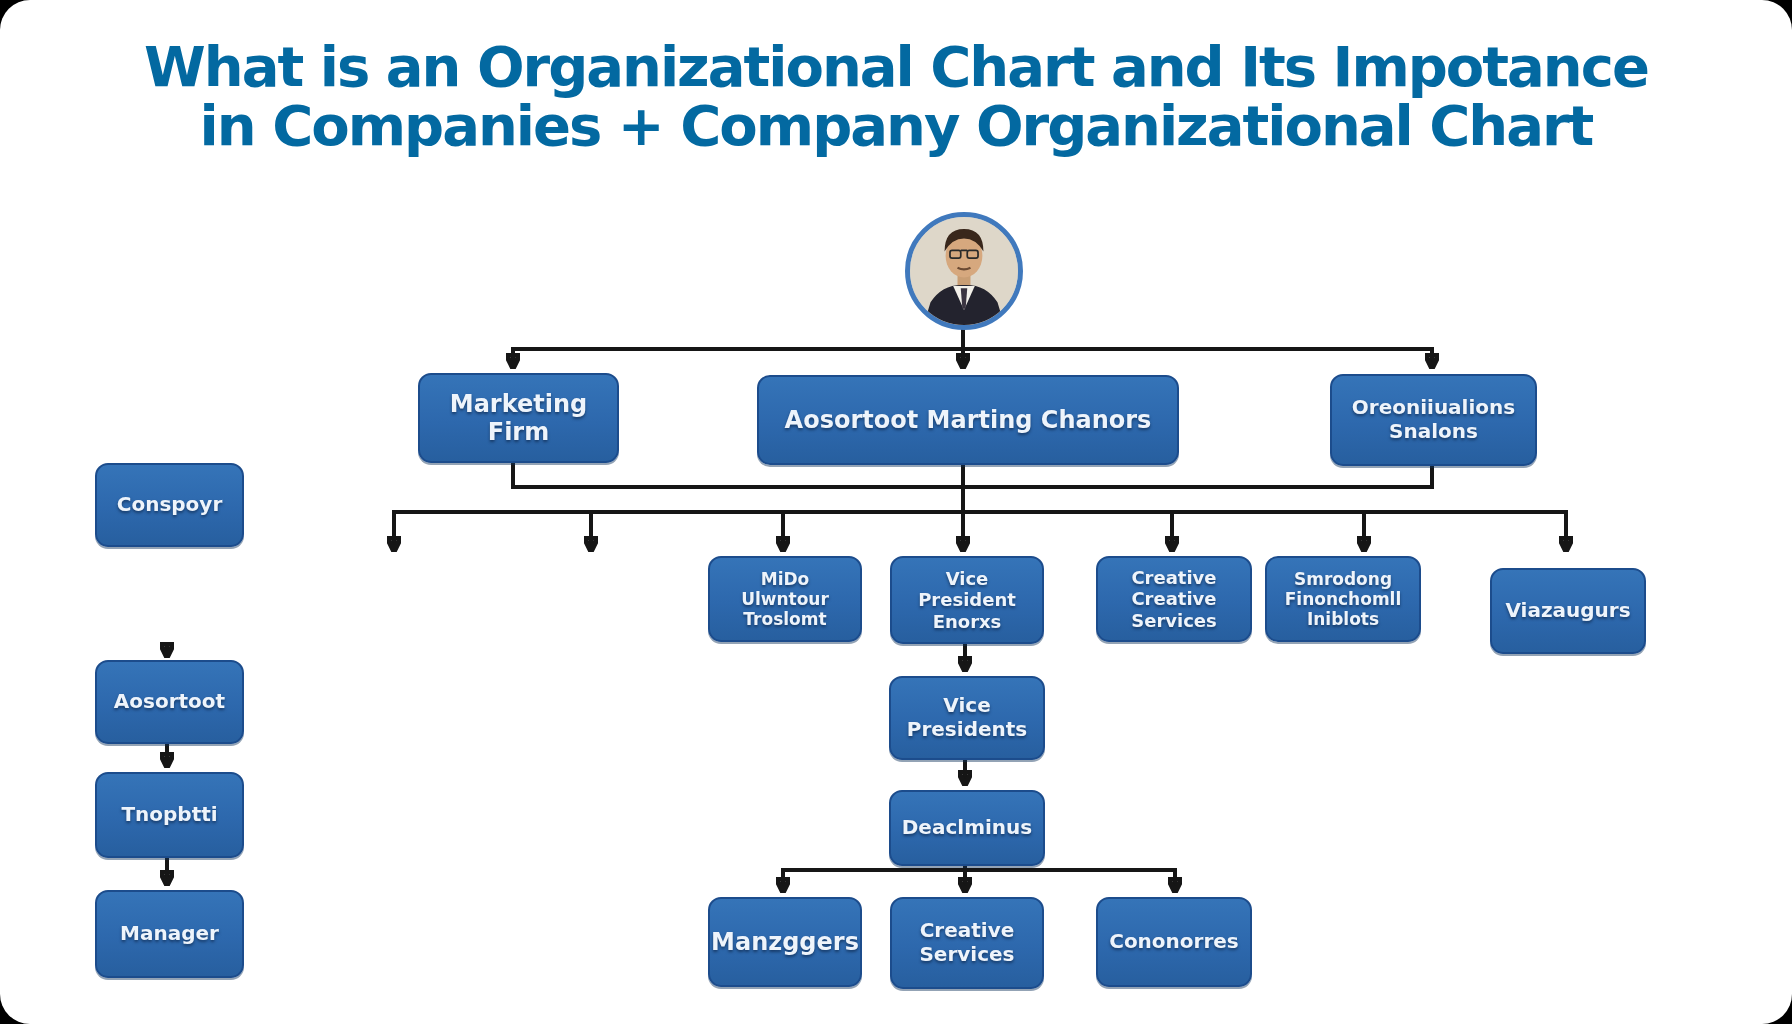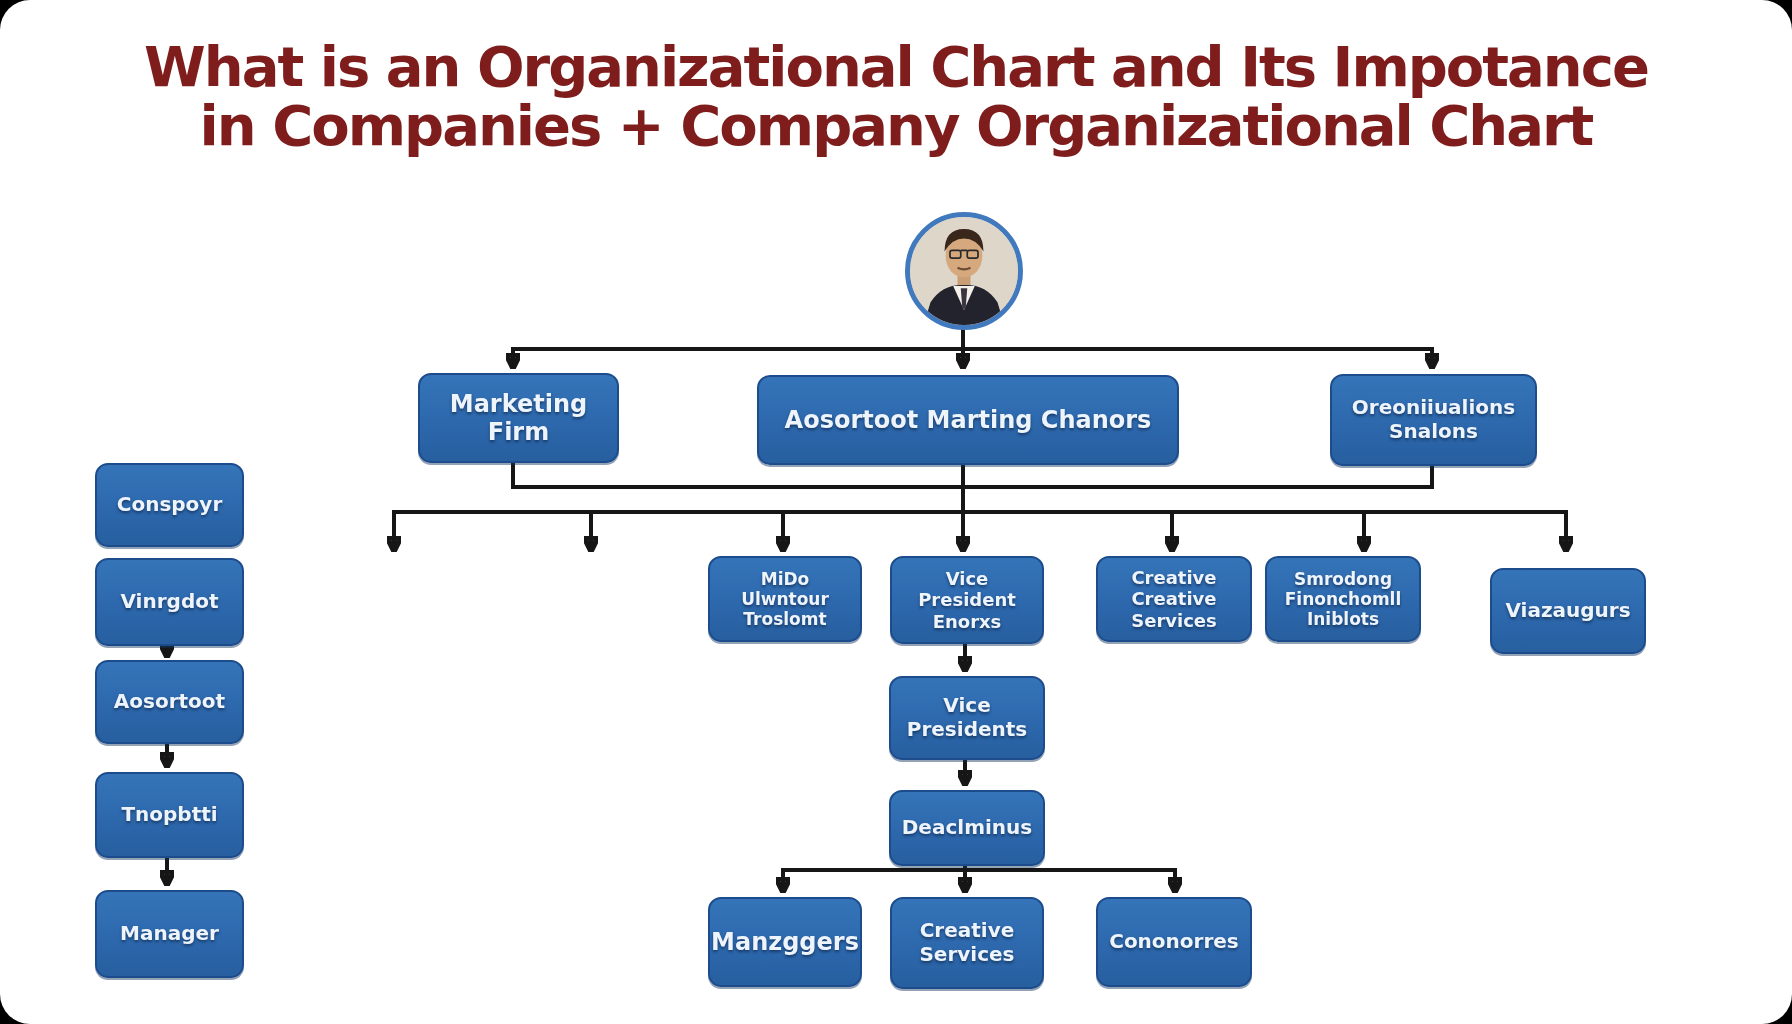--- a/index.html
+++ b/index.html
@@ -3,21 +3,21 @@
 <meta charset="utf-8">
 <style>
   html,body{margin:0;padding:0;background:#000;}
   .page{
     position:relative;width:1792px;height:1024px;background:#ffffff;
     border-radius:30px;overflow:hidden;
     font-family:"DejaVu Sans","Liberation Sans",sans-serif;
   }
   .title{
     position:absolute;left:0;top:38px;width:100%;
-    text-align:center;color:#7f1d1d;font-weight:bold;
+    text-align:center;color:#0369a1;font-weight:bold;
     font-size:56px;line-height:1.05;letter-spacing:-2px;
   }
   .connectors{position:absolute;left:0;top:0;width:1792px;height:1024px;}
   .connectors path{stroke:#161616;stroke-width:4;fill:none;}
   .connectors path.arrow{marker-end:url(#ah);}
   .node{
     position:absolute;display:flex;align-items:center;justify-content:center;
     background:linear-gradient(180deg,#3574b8 0%,#2d68ad 55%,#275f9f 100%);
     border:2px solid #1c4c8c;border-radius:13px;
     box-shadow:0 2px 0 rgba(16,50,90,.45);
@@ -136,23 +136,20 @@
     <span>Creative
 Services</span>
   </div>
   <div class="node" style="left:1096px;top:897px;width:152px;height:86px;font-size:20px;">
     <span>Cononorres</span>
   </div>
 
   <div class="node" style="left:95px;top:463px;width:145px;height:80px;font-size:20px;">
     <span>Conspoyr</span>
   </div>
-  <div class="node" style="left:95px;top:558px;width:145px;height:84px;font-size:20px;">
-    <span>Vinrgdot</span>
-  </div>
   <div class="node" style="left:95px;top:660px;width:145px;height:80px;font-size:20px;justify-content:center;">
     <span>Aosortoot</span>
   </div>
   <div class="node" style="left:95px;top:772px;width:145px;height:82px;font-size:20px;">
     <span>Tnopbtti</span>
   </div>
   <div class="node" style="left:95px;top:890px;width:145px;height:84px;font-size:20px;">
     <span>Manager</span>
   </div>
 

